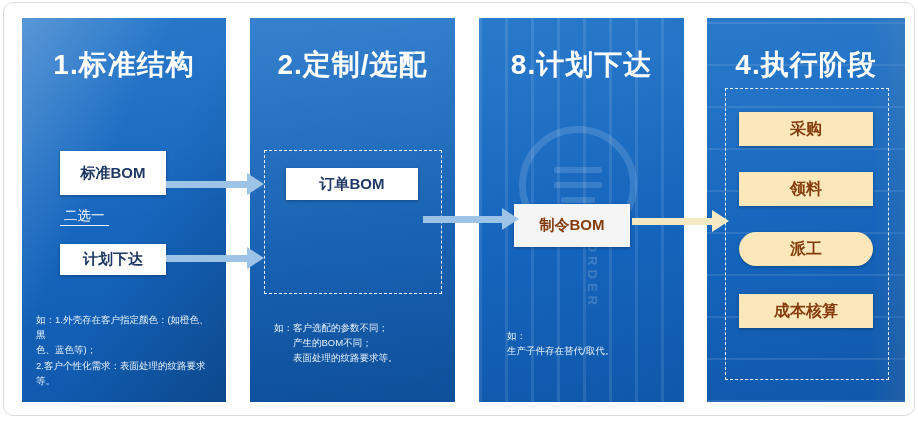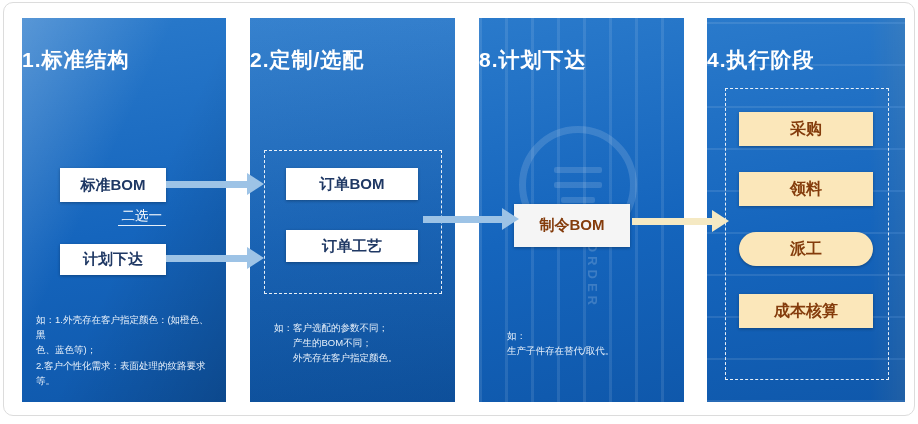--- a/index.html
+++ b/index.html
@@ -20,29 +20,29 @@
      background:linear-gradient(115deg,rgba(255,255,255,.22) 0%,rgba(255,255,255,0) 40%),
                 linear-gradient(295deg,rgba(0,0,0,.18) 0%,rgba(0,0,0,0) 45%);}
   .s2::before{content:"";position:absolute;inset:0;
      background:linear-gradient(180deg,rgba(255,255,255,.06),rgba(0,0,0,.10));}
   .s3::before{content:"";position:absolute;inset:0;opacity:.14;
      background:repeating-linear-gradient(90deg,rgba(255,255,255,.7) 0 3px,rgba(255,255,255,0) 3px 26px);}
   .s4::before{content:"";position:absolute;inset:0;opacity:.16;
      background:repeating-linear-gradient(0deg,rgba(255,255,255,.6) 0 2px,rgba(255,255,255,0) 2px 42px),
                 linear-gradient(270deg,rgba(255,190,90,.45) 0%,rgba(255,190,90,0) 18%);}
 
-  .title{position:absolute;top:28px;left:0;width:100%;margin:0;
-         color:#ffffff;font-size:21px;font-weight:bold;letter-spacing:1px;z-index:2;}
+  .title{position:absolute;top:28px;left:0;width:100%;margin:0;text-align:center;
+         color:#ffffff;font-size:28px;font-weight:bold;letter-spacing:1px;z-index:2;}
 
   .wbox{position:absolute;display:flex;align-items:center;justify-content:center;
         background:#ffffff;color:#1f3864;font-weight:bold;font-size:15px;
         box-shadow:0 1px 3px rgba(0,0,0,.3);z-index:2;}
-  .s1 .b1{left:38px;top:150px;width:106px;height:34px;}
+  .s1 .b1{left:38px;top:133px;width:106px;height:44px;}
   .s1 .b2{left:38px;top:226px;width:106px;height:31px;}
-  .choice{position:absolute;left:38px;top:188px;width:106px;text-align:right;z-index:2;}
+  .choice{position:absolute;left:38px;top:188px;width:106px;text-align:left;z-index:2;}
   .choice-text{color:#ffffff;font-size:13.5px;border-bottom:1px solid rgba(255,255,255,.9);padding:0 4px 2px;}
 
   .dashed{position:absolute;border:1.5px dashed rgba(255,255,255,.9);z-index:1;}
   .s2 .dashed{left:14px;top:132px;width:176px;height:142px;}
   .s2 .b1{left:36px;top:150px;width:132px;height:32px;}
   .s2 .b2{left:36px;top:212px;width:132px;height:32px;}
 
   .s3 .mbox{left:35px;top:186px;width:116px;height:43px;background:#f5f5f5;color:#843c0c;}
   .watermark{position:absolute;left:40px;top:108px;width:104px;height:104px;border-radius:50%;
              border:7px solid rgba(255,255,255,.14);display:flex;flex-direction:column;
@@ -93,24 +93,23 @@
     <div class="wbox b2">计划下达</div>
     <p class="note">如：1.外壳存在客户指定颜色：(如橙色、黑
 色、蓝色等)；
 2.客户个性化需求：表面处理的纹路要求等。</p>
   </section>
 
   <section class="stage s2">
     <h2 class="title">2.定制/选配</h2>
     <div class="dashed"></div>
     <div class="wbox b1">订单BOM</div>
-    <div class="wbox b2">订单工艺</div>
     <p class="note">如：客户选配的参数不同；
 　　产生的BOM不同；
-　　外壳存在客户指定颜色。</p>
+　　表面处理的纹路要求等。</p>
   </section>
 
   <section class="stage s3">
     <h2 class="title">8.计划下达</h2>
     <div class="watermark">
       <span class="wm-line wm-l1"></span>
       <span class="wm-line wm-l2"></span>
       <span class="wm-line wm-l3"></span>
     </div>
     <div class="wm-text">ORDER</div>

